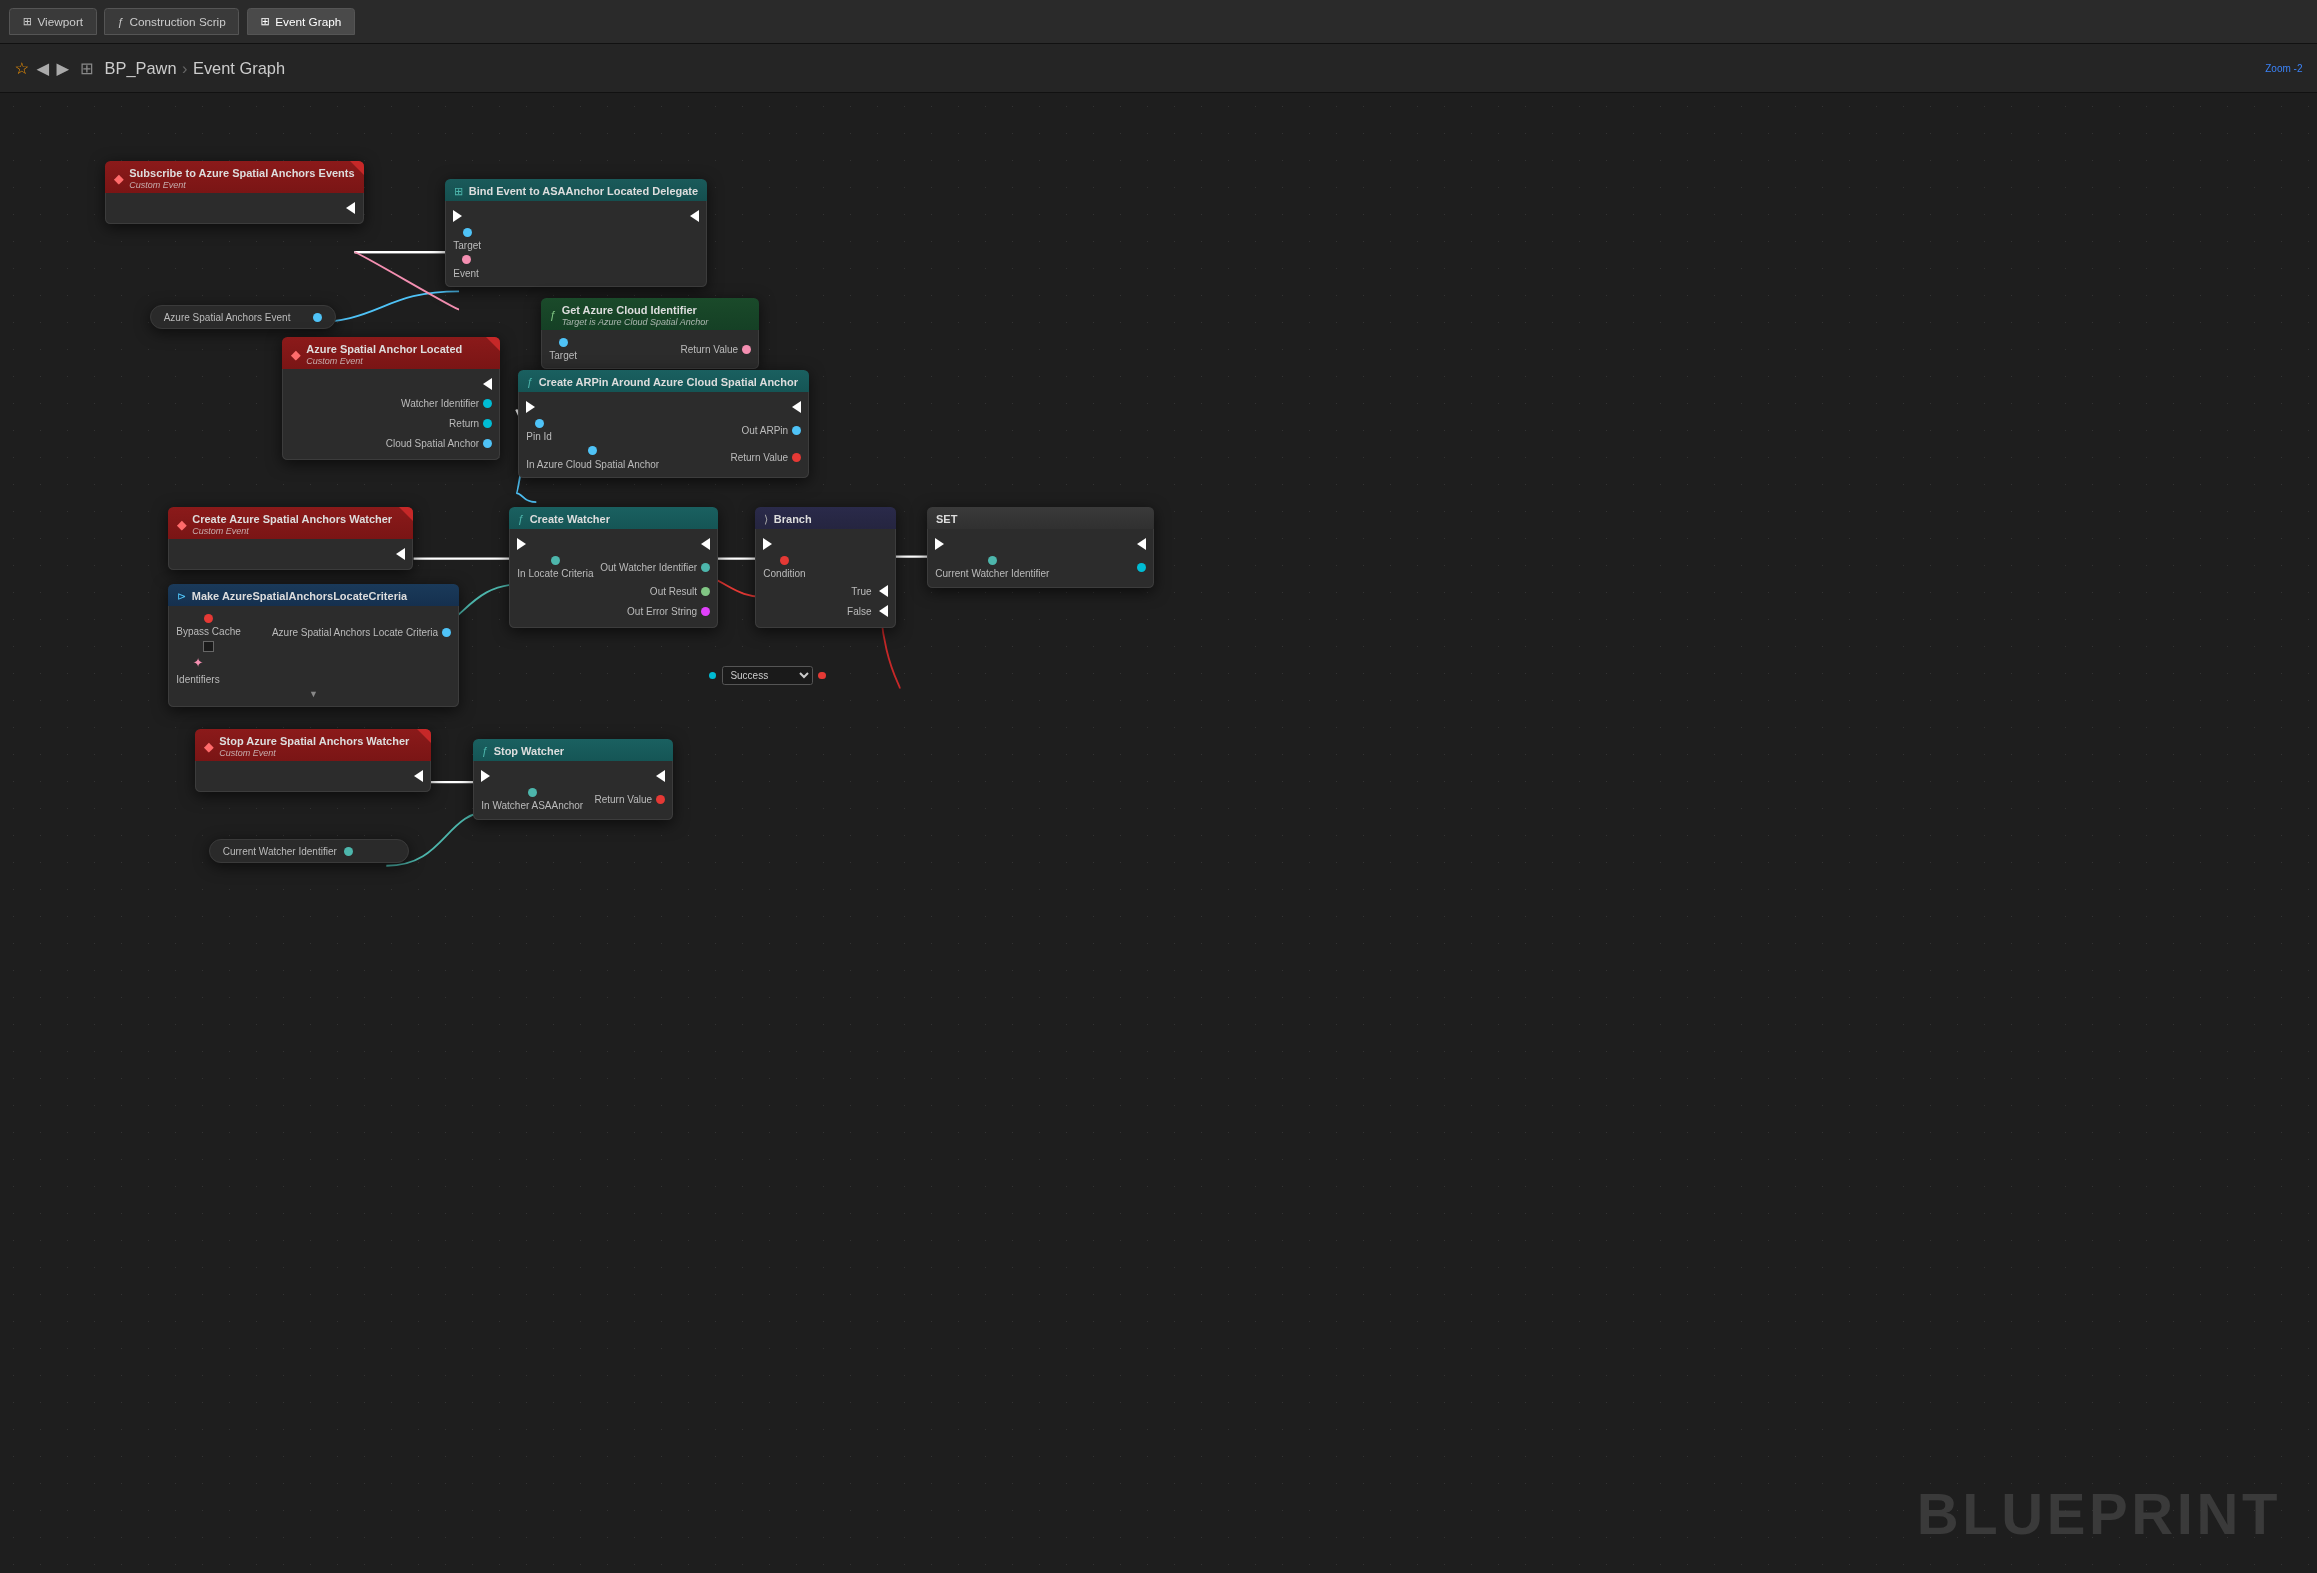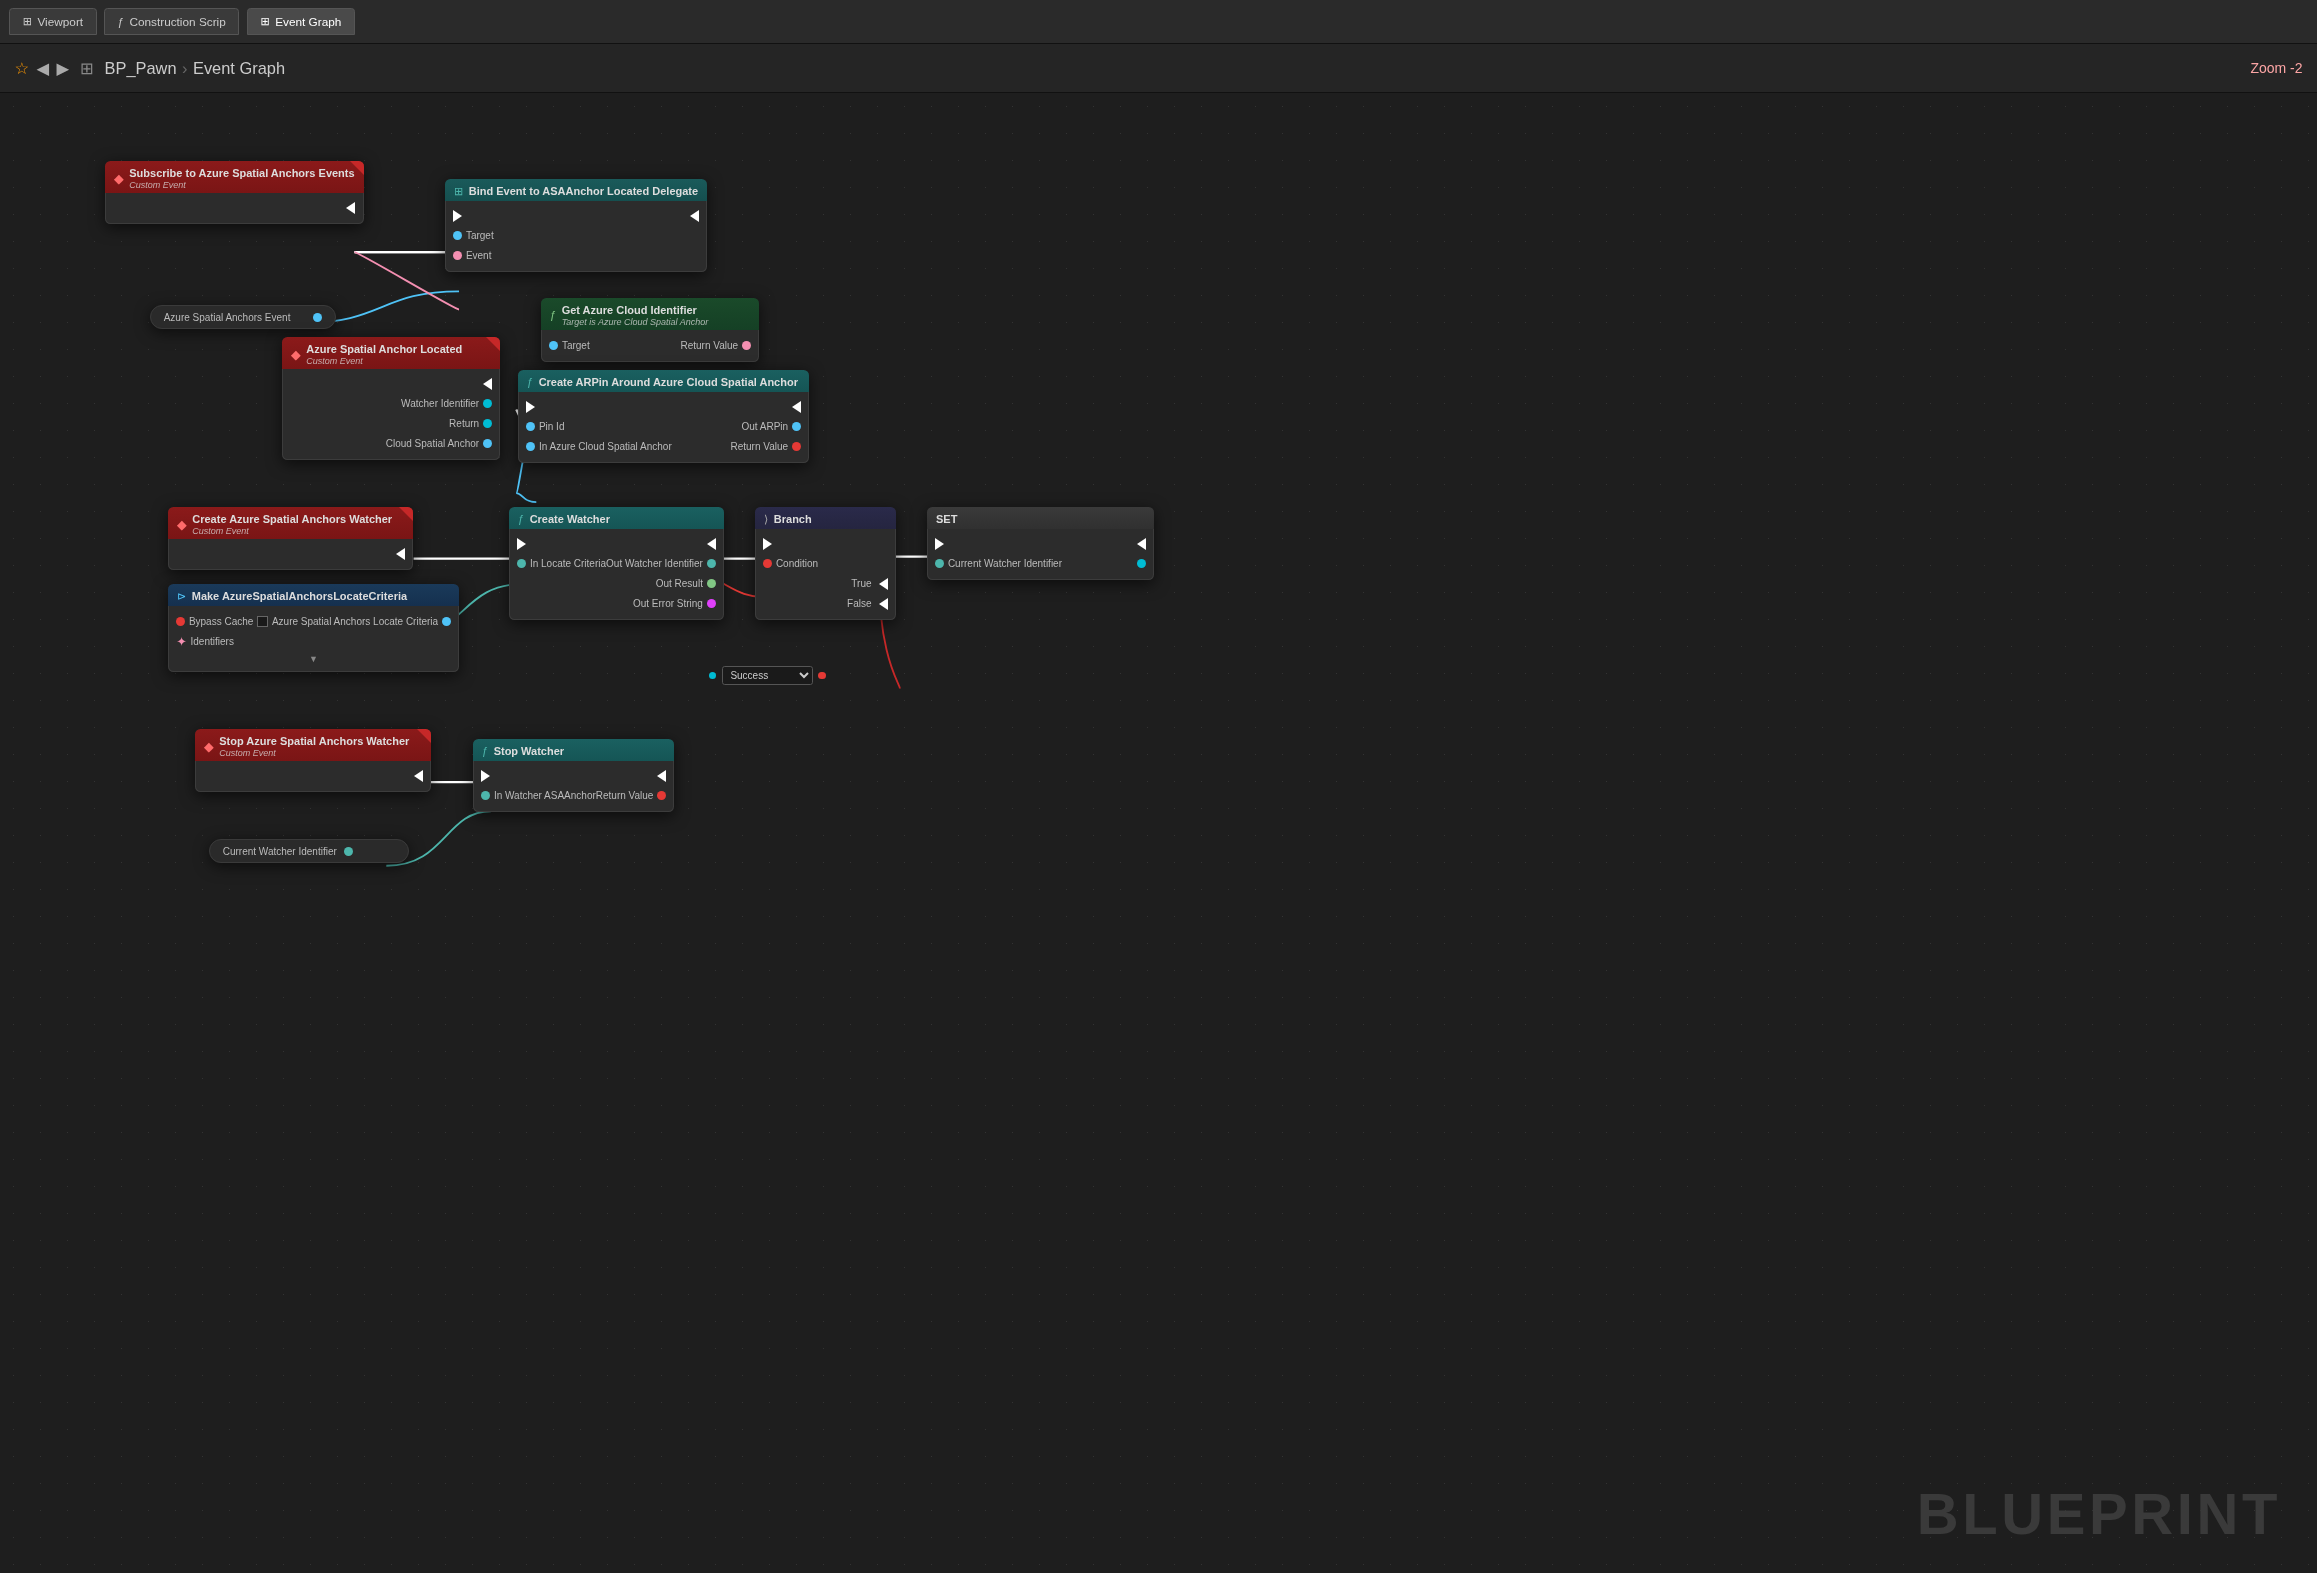--- a/index.html
+++ b/index.html
@@ -47,21 +47,21 @@
       display: flex;
       align-items: center;
       padding: 0 14.5px;
       gap: 7.3px;
       border-bottom: 0.9px solid #111;
     }
     .breadcrumb-icon { color: #f90; font-size: 16.4px; }
     .breadcrumb-nav { color: #aaa; font-size: 16.4px; cursor: pointer; }
     .breadcrumb-text { color: #ccc; font-size: 16.4px; display: flex; align-items: flex-start; gap: 5.5px; }
     .breadcrumb-text .sep { color: #666; }
-    .zoom-label { margin-left: auto; color: #fca5a5; font-size: 14px; text-align: center; }
+    .zoom-label { margin-left: auto; color: #3b82f6; font-size: 10px; text-align: center; }
 
     
     .canvas {
       position: relative;
       width: 2317px;
       height: calc(1574px - 93px);
       background:
         radial-gradient(circle, #333 0.9px, transparent 0.9px);
       background-size: 27px 27px;
       background-color: #1e1e1e;
@@ -110,21 +110,21 @@
     }
 
     .node-row {
       display: flex;
       align-items: center;
       padding: 1.8px 7.3px;
       min-height: 20px;
       justify-content: space-between;
     }
 
-    .node-row-left { display: flex; align-items: center; gap: 3.6px; }
+    .node-row-left { display: flex; align-items: center; gap: 3.6px; flex-direction: column; }
     .node-row-right { display: flex; align-items: center; gap: 3.6px; }
 
     
     .pin {
       width: 9px;
       height: 9px;
       border-radius: 50%;
       display: inline-block;
       flex-shrink: 0;
     }

